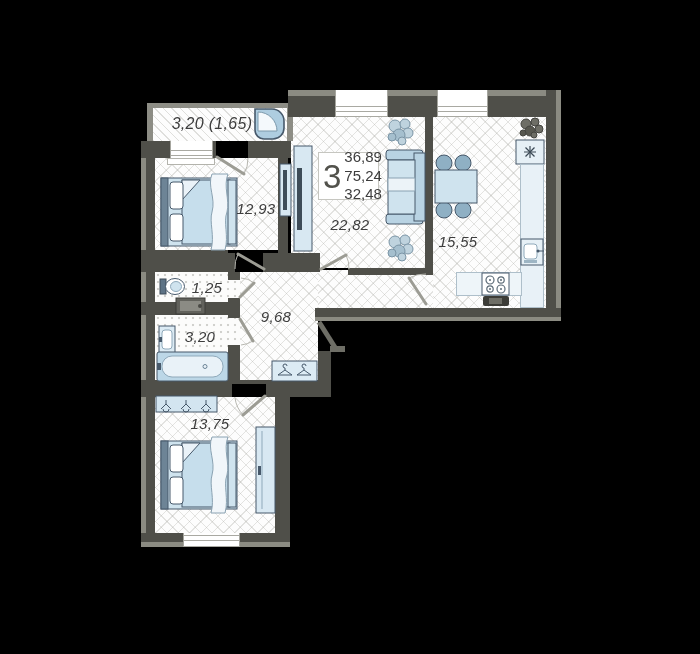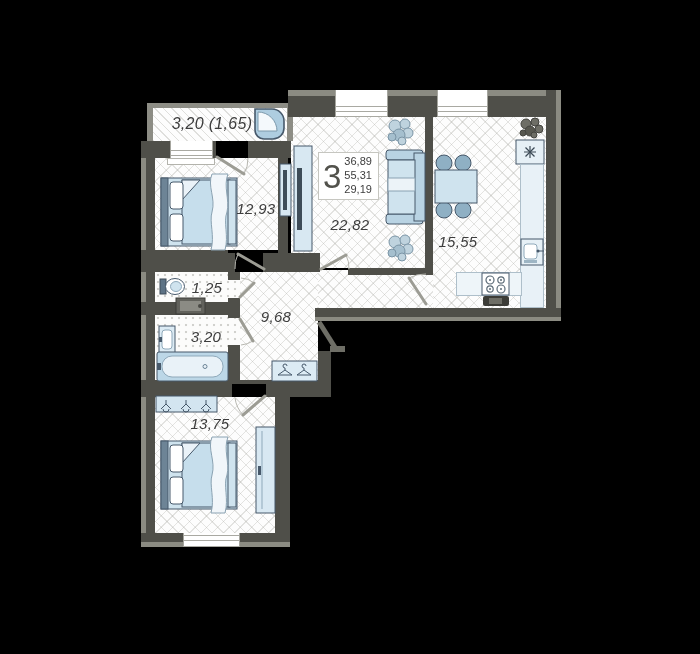--- a/index.html
+++ b/index.html
@@ -22,21 +22,21 @@
       repeating-linear-gradient(45deg, rgba(160,160,152,.32) 0 1px, transparent 1px 6px);}
   .win{position:absolute;background:#ffffff;border-left:1px solid #a5a59e;border-right:1px solid #a5a59e;box-sizing:border-box;}
   .win i{position:absolute;left:0;right:0;height:1px;background:#a9a9a2;}
   .sill{position:absolute;background:#fff;border:1px solid #b3b3ac;box-sizing:border-box;}
   .lbl{position:absolute;transform:translate(-50%,-50%);font-style:italic;font-size:15px;
        color:#3d3d3d;white-space:nowrap;letter-spacing:.3px;}
   .lbl.big{font-size:16px;}
   .info{position:absolute;left:318px;top:152px;width:61px;height:48px;background:#fff;
         border:1px solid #c6c6c0;box-sizing:border-box;display:flex;align-items:center;}
   .info .n3{font-size:33px;line-height:1;color:#52524c;margin:0 3px 0 4px;font-weight:400;}
-  .info .col{display:flex;flex-direction:column;font-size:11px;line-height:1.25;color:#3d3d3d;text-align:right;}
+  .info .col{display:flex;flex-direction:column;font-size:15px;line-height:1.25;color:#3d3d3d;text-align:right;}
   svg{position:absolute;overflow:visible;}
 </style>
 </head>
 <body>
 
 <div id="stage">
 
   <div class="fl" style="left:153px;top:108px;width:134px;height:33px"></div>
   <div class="fh" style="left:155px;top:158px;width:123px;height:92px"></div>
   <div class="fh" style="left:291px;top:117px;width:134px;height:151px"></div>
@@ -307,26 +307,26 @@
     </g>
     <line x1="319" y1="322" x2="336" y2="349" stroke="#6e6e66" stroke-width="5"></line>
     <rect x="330" y="346" width="15" height="6" fill="#6e6e66"></rect>
   </svg>
 
   <div class="lbl big" style="left:212px;top:124px">3,20 (1,65)</div>
   <div class="lbl" style="left:256px;top:208px">12,93</div>
   <div class="lbl" style="left:350px;top:224px">22,82</div>
   <div class="lbl" style="left:458px;top:241px">15,55</div>
   <div class="lbl" style="left:207px;top:287px">1,25</div>
-  <div class="lbl" style="left:206px;top:336px">3,20</div>
+  <div class="lbl" style="left:200px;top:336px">3,20</div>
   <div class="lbl" style="left:276px;top:316px">9,68</div>
   <div class="lbl" style="left:210px;top:423px">13,75</div>
 
   <div class="info">
     <div class="n3">3</div>
     <div class="col">
       <span>36,89</span>
-      <span>55,31</span>
-      <span>29,19</span>
+      <span>75,24</span>
+      <span>32,48</span>
     </div>
   </div>
 
 </div>
 
 </body></html>

